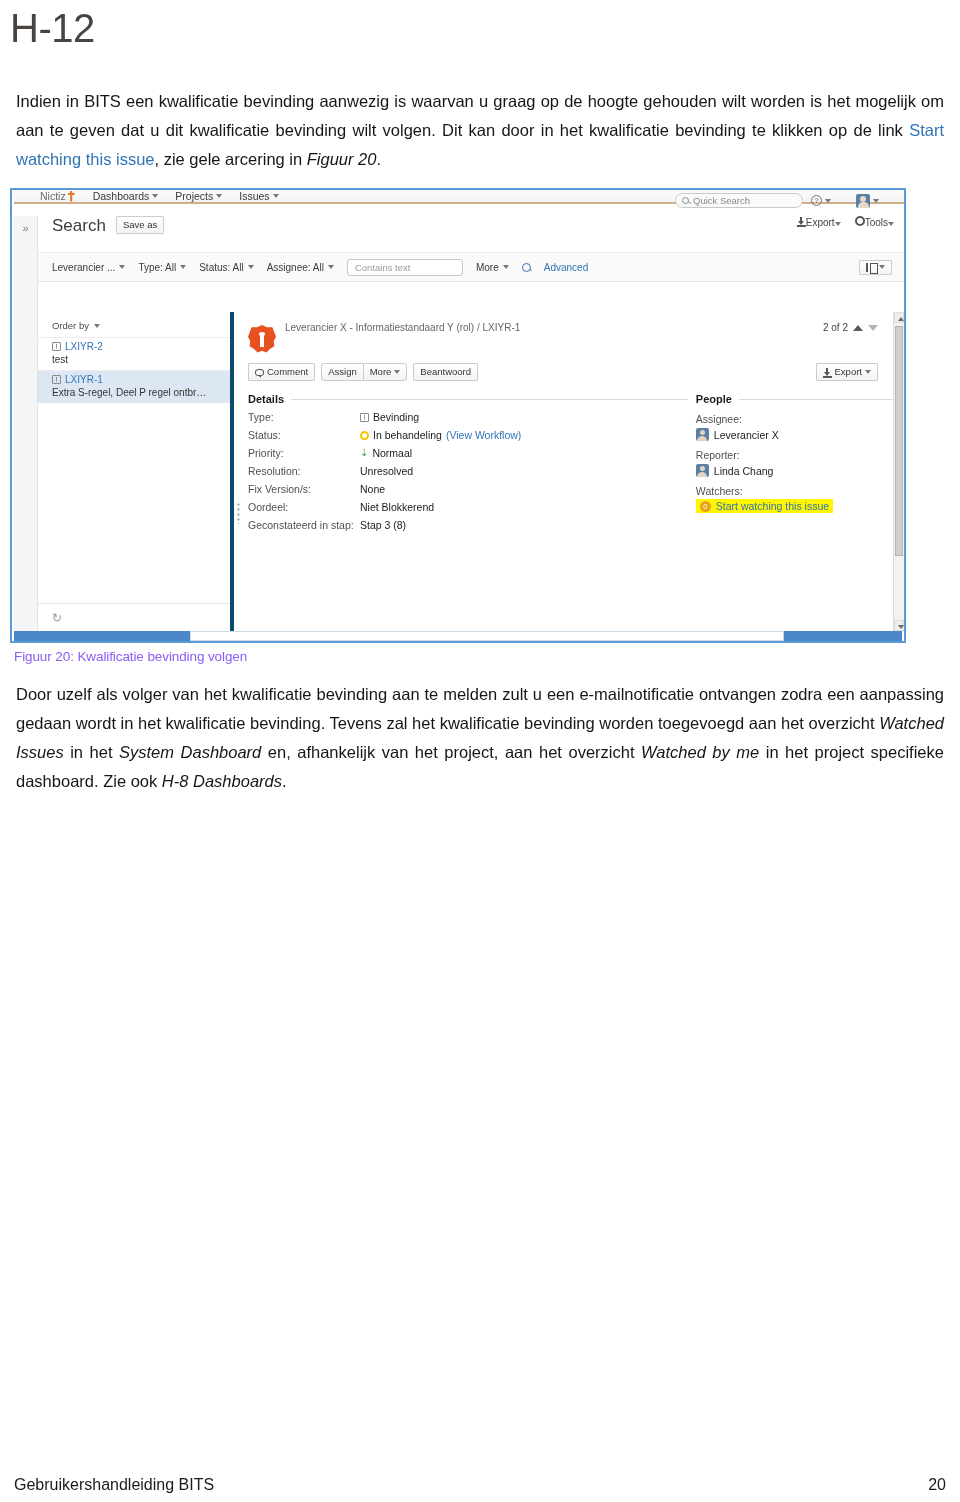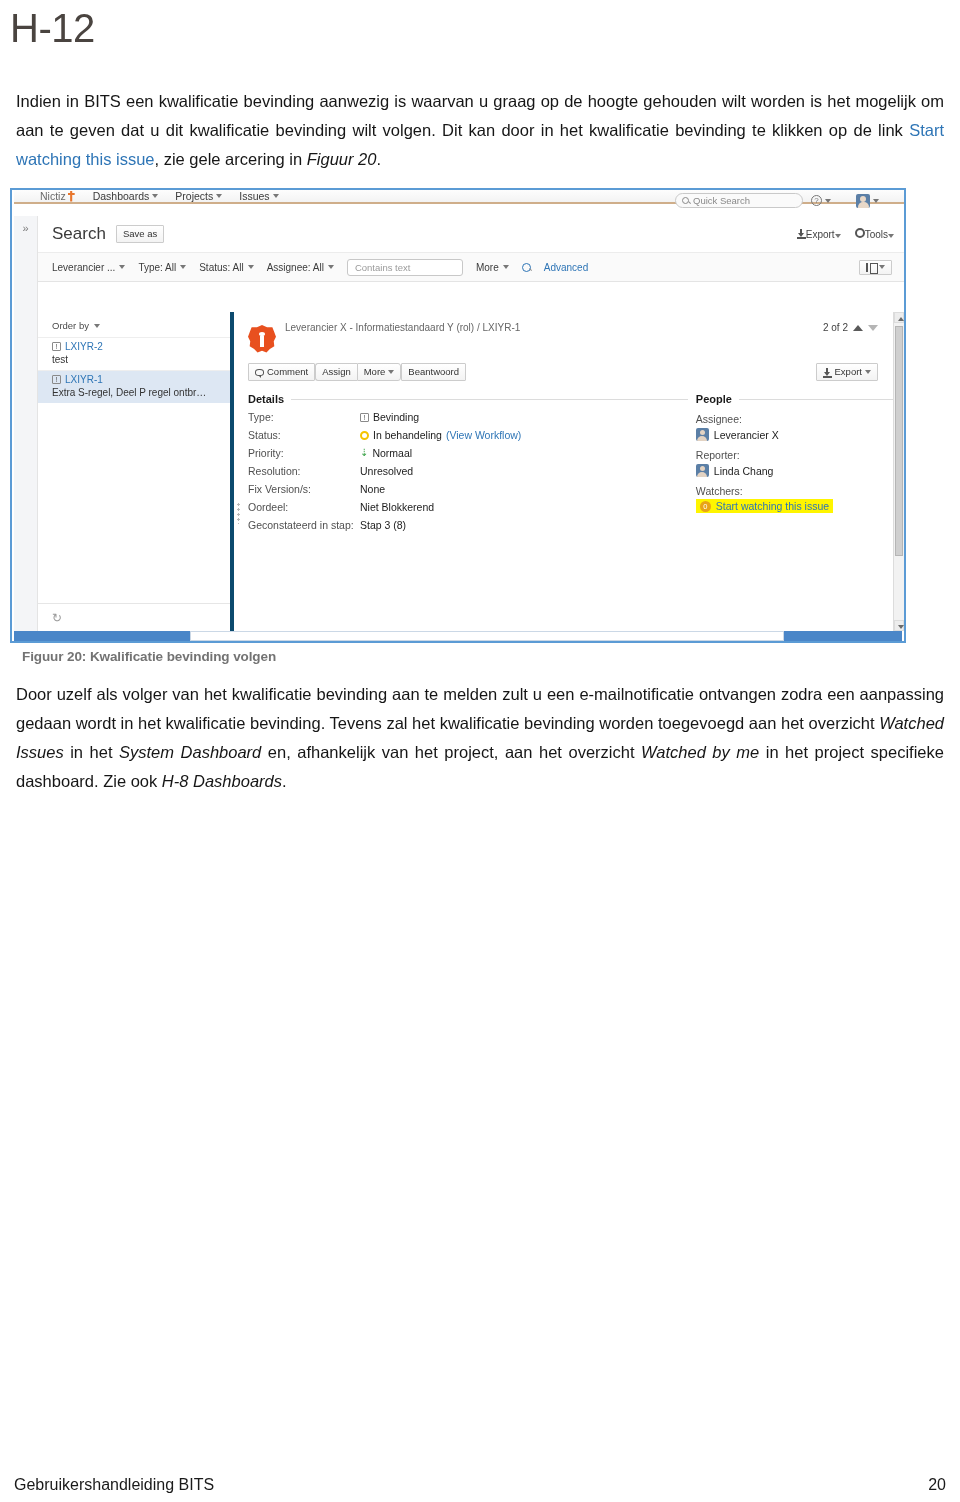--- a/index.html
+++ b/index.html
@@ -102,21 +102,21 @@
   
   .collapse-col {
     position:absolute; left:0; top:26px; width:24px; bottom:0;
     background:#f4f5f7; border-right:1px solid #e4e4e4;
     font-size:11px; color:#7b7b7b; text-align:center; padding-top:6px;
   }
 
   .jbody { position:absolute; left:24px; right:0; top:26px; bottom:0; background:#fff; }
 
   .jhead-row {
-    height: 36px; display:flex; align-items:center; padding:0 25px 0 14px;
+    height: 36px; display:flex; align-items:flex-start; padding:0 25px 0 14px;
     position:relative;
   }
   .stitle { font-size:17px; color:#3b3b3b; margin-right:10px; }
   .btn {
     border:1px solid #ccc; background:linear-gradient(#fff,#f3f3f3);
     border-radius:1px; font-size:9.5px; color:#333; padding:2px 6px;
     display:inline-flex; align-items:center; gap:3px; line-height:12px;
   }
   .jhead-right{ position:absolute; right:10px; display:flex; gap:14px; align-items:center; font-size:10px; color:#444;}
   .ic-export{display:inline-block;width:9px;height:9px;position:relative;}
@@ -171,21 +171,21 @@
   }
   .ilogo::before{content:"";position:absolute;left:11px;top:7px;width:6px;height:4px;border-radius:50%;background:#fff;}
   .ilogo::after{content:"";position:absolute;left:12px;top:11px;width:4px;height:11px;background:#fff;}
   .bcrumb { font-size:10px; color:#707070; margin-bottom:1px; }
   .bcrumb .b-l{color:#666;}
   .isum { font-size:16px; line-height:21px; color:#222; max-width:452px; }
   .pager { position:absolute; right:26px; top:10px; font-size:10px; color:#444; display:flex; gap:5px; align-items:center;}
   .tri-up{width:0;height:0;border-left:5px solid transparent;border-right:5px solid transparent;border-bottom:6px solid #5a5a5a;}
   .tri-dn{width:0;height:0;border-left:5px solid transparent;border-right:5px solid transparent;border-top:6px solid #b5b5b5;}
 
-  .act-row{ display:flex; align-items:flex-end; padding:10px 12px 0 14px; position:relative; }
+  .act-row{ display:flex; align-items:flex-end; gap:6px; padding:10px 12px 0 14px; position:relative; }
   .btn-grp{display:flex;}
   .btn-grp .btn{border-radius:0;border-right:none;}
   .btn-grp .btn:first-child{border-radius:3px 0 0 3px;}
   .btn-grp .btn:last-child{border-radius:0 3px 3px 0;border-right:1px solid #ccc;}
   .ic-comment{display:inline-block;width:9px;height:7px;border:1.2px solid #555;border-radius:4px/3px;position:relative;}
   .ic-comment::after{content:"";position:absolute;left:1.5px;bottom:-3px;width:0;height:0;border-left:3px solid transparent;border-top:3px solid #555;}
   .act-right{position:absolute;right:26px;}
 
   .cols { display:flex; padding: 12px 0 0 14px; justify-content: flex-end; }
   .col-d { width:448px; }
@@ -217,21 +217,21 @@
   .vscroll .ar::after{content:"";position:absolute;left:3px;top:4px;width:0;height:0;border-left:3px solid transparent;border-right:3px solid transparent;}
   .vscroll .ar.t::after{border-bottom:4px solid #6a6a6a;}
   .vscroll .ar.b::after{border-top:4px solid #6a6a6a;}
   .hscroll{position:absolute;left:2px;right:2px;bottom:0;height:10px;background:#eef3f9;}
   .hscroll .thumb{position:absolute;left:176px;right:118px;top:0;bottom:0;background:#fff;border:1px solid #cbd8e6;}
   .hscroll .end{position:absolute;top:0;bottom:0;width:176px;background:#4a86c8;}
   .hscroll .end.r{left:auto;right:0;width:118px;}
 
   
   .caption {
-    margin: 6px 0 0 20px; font-size:13.5px; color:#737373; font-weight:bold; letter-spacing:-0.1px;
+    margin: 6px 0 0 12px; font-size:13.5px; color:#8b5cf6; font-weight:normal; letter-spacing:-0.1px;
   }
   .body-p {
     margin: 16px 14px 0 14px; font-size:16.5px; line-height:29px; text-align:justify; color:#161616;
   }
 
   
   .footer {
     position:absolute; left:14px; right:14px; bottom:8px;
     display:flex; justify-content:space-between; align-items:flex-end;
     font-size:16px; color:#1a1a1a;

